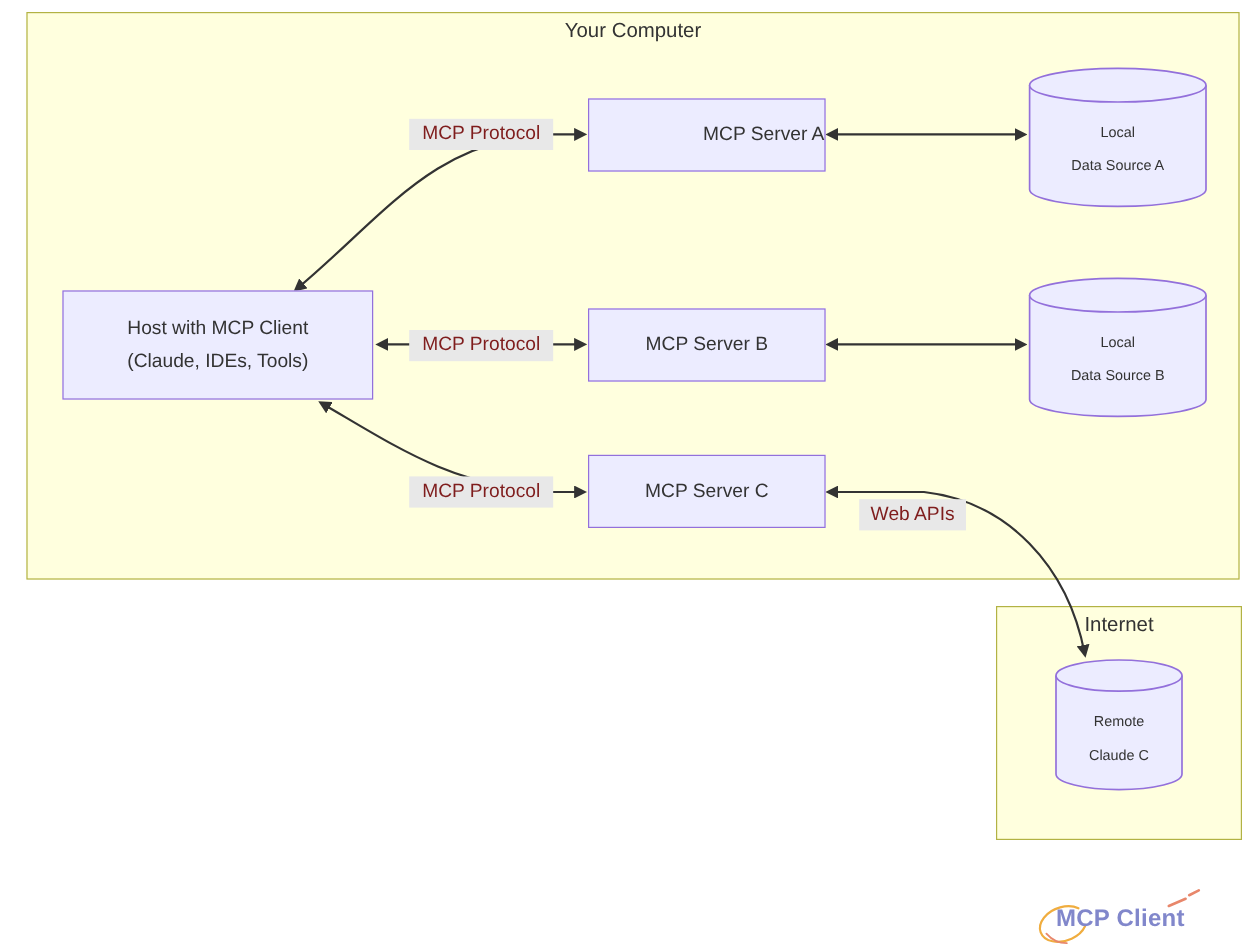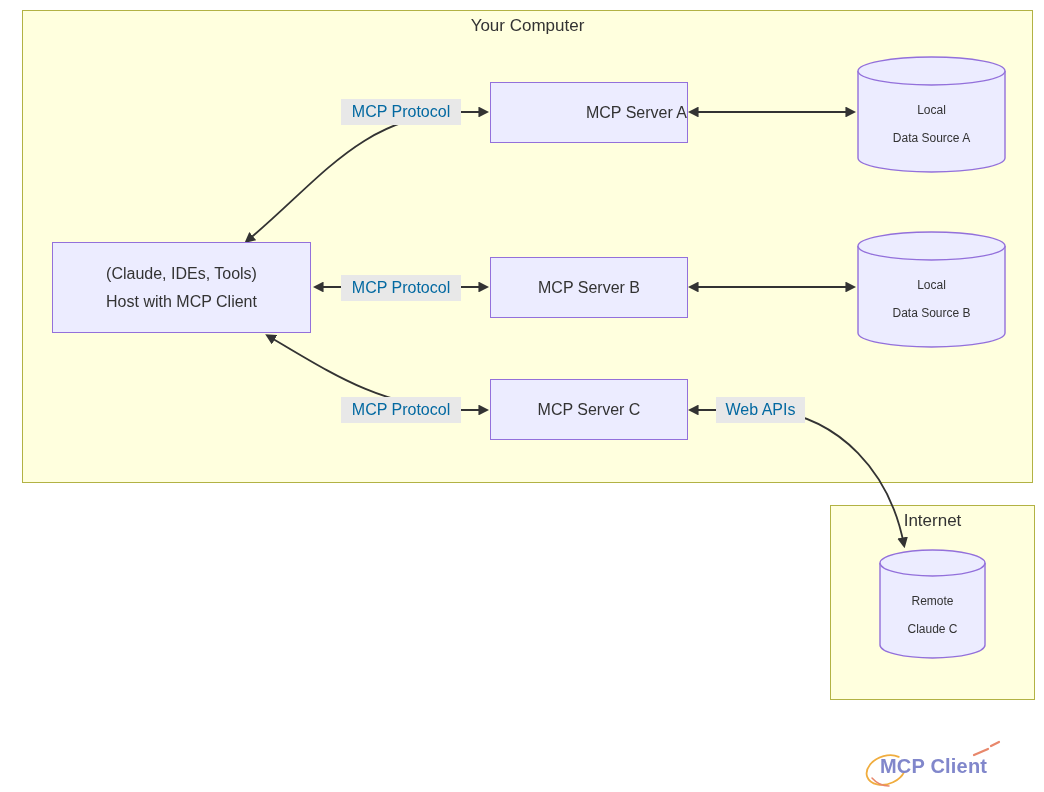--- a/index.html
+++ b/index.html
@@ -9,21 +9,21 @@
   }
   .cluster{position:absolute;background:#ffffde;border:1.5px solid rgba(170,170,51,0.9);z-index:1;box-sizing:border-box;}
   .cluster-title{position:absolute;z-index:2;font-size:17px;color:#333;text-align:center;}
   svg.edges{position:absolute;left:0;top:0;z-index:2;}
   .node{
     position:absolute;z-index:3;background:#ececff;border:1.5px solid #9370db;box-sizing:border-box;
     display:flex;flex-direction:column;align-items:center;justify-content:center;
     font-size:16px;line-height:28px;text-align:center;color:#333;
   }
   .elabel{
-    position:absolute;z-index:3;background:#e8e8e8;color:#0369a1;
+    position:absolute;z-index:3;background:#e8e8e8;color:#7f1d1d;
     font-size:16px;height:26px;line-height:26px;text-align:center;
   }
   .cyl-label{position:absolute;z-index:3;font-size:12px;line-height:28px;text-align:center;color:#333;}
   .watermark{position:absolute;left:860px;top:738px;width:184px;height:54px;z-index:3;}
   .watermark .wm-text{
     position:absolute;left:20px;top:17px;width:150px;
     font-size:20px;font-weight:bold;letter-spacing:0.2px;color:#8187cb;
   }
   .watermark svg{position:absolute;left:0;top:0;}
 </style>
@@ -64,40 +64,40 @@
         <ellipse cx="931.5" cy="246" rx="73.5" ry="14"></ellipse>
       </g>
       <g>
         <path d="M880 563 L880 645 A52.5 13 0 0 0 985 645 L985 563"></path>
         <ellipse cx="932.5" cy="563" rx="52.5" ry="13"></ellipse>
       </g>
     </g>
   </svg>
 
   <div class="node" style="left:52px;top:242px;width:259px;height:91px;">
+    <span>Host with MCP Client</span>
     <span>(Claude, IDEs, Tools)</span>
-    <span>Host with MCP Client</span>
   </div>
 
   <div class="node" style="left:490px;top:82px;width:198px;height:61px;align-items:flex-end;">
     <span>MCP Server A</span>
   </div>
 
   <div class="node" style="left:490px;top:257px;width:198px;height:61px;">
     <span>MCP Server B</span>
   </div>
 
   <div class="node" style="left:490px;top:379px;width:198px;height:61px;">
     <span>MCP Server C</span>
   </div>
 
   <div class="elabel" style="left:341px;top:99px;width:120px;">MCP Protocol</div>
   <div class="elabel" style="left:341px;top:275px;width:120px;">MCP Protocol</div>
   <div class="elabel" style="left:341px;top:397px;width:120px;">MCP Protocol</div>
-  <div class="elabel" style="left:716px;top:397px;width:89px;">Web APIs</div>
+  <div class="elabel" style="left:716px;top:416px;width:89px;">Web APIs</div>
 
   <div class="cyl-label" style="left:858px;top:96px;width:147px;">
     <div>Local</div>
     <div>Data Source A</div>
   </div>
   <div class="cyl-label" style="left:858px;top:271px;width:147px;">
     <div>Local</div>
     <div>Data Source B</div>
   </div>
   <div class="cyl-label" style="left:880px;top:587px;width:105px;">

